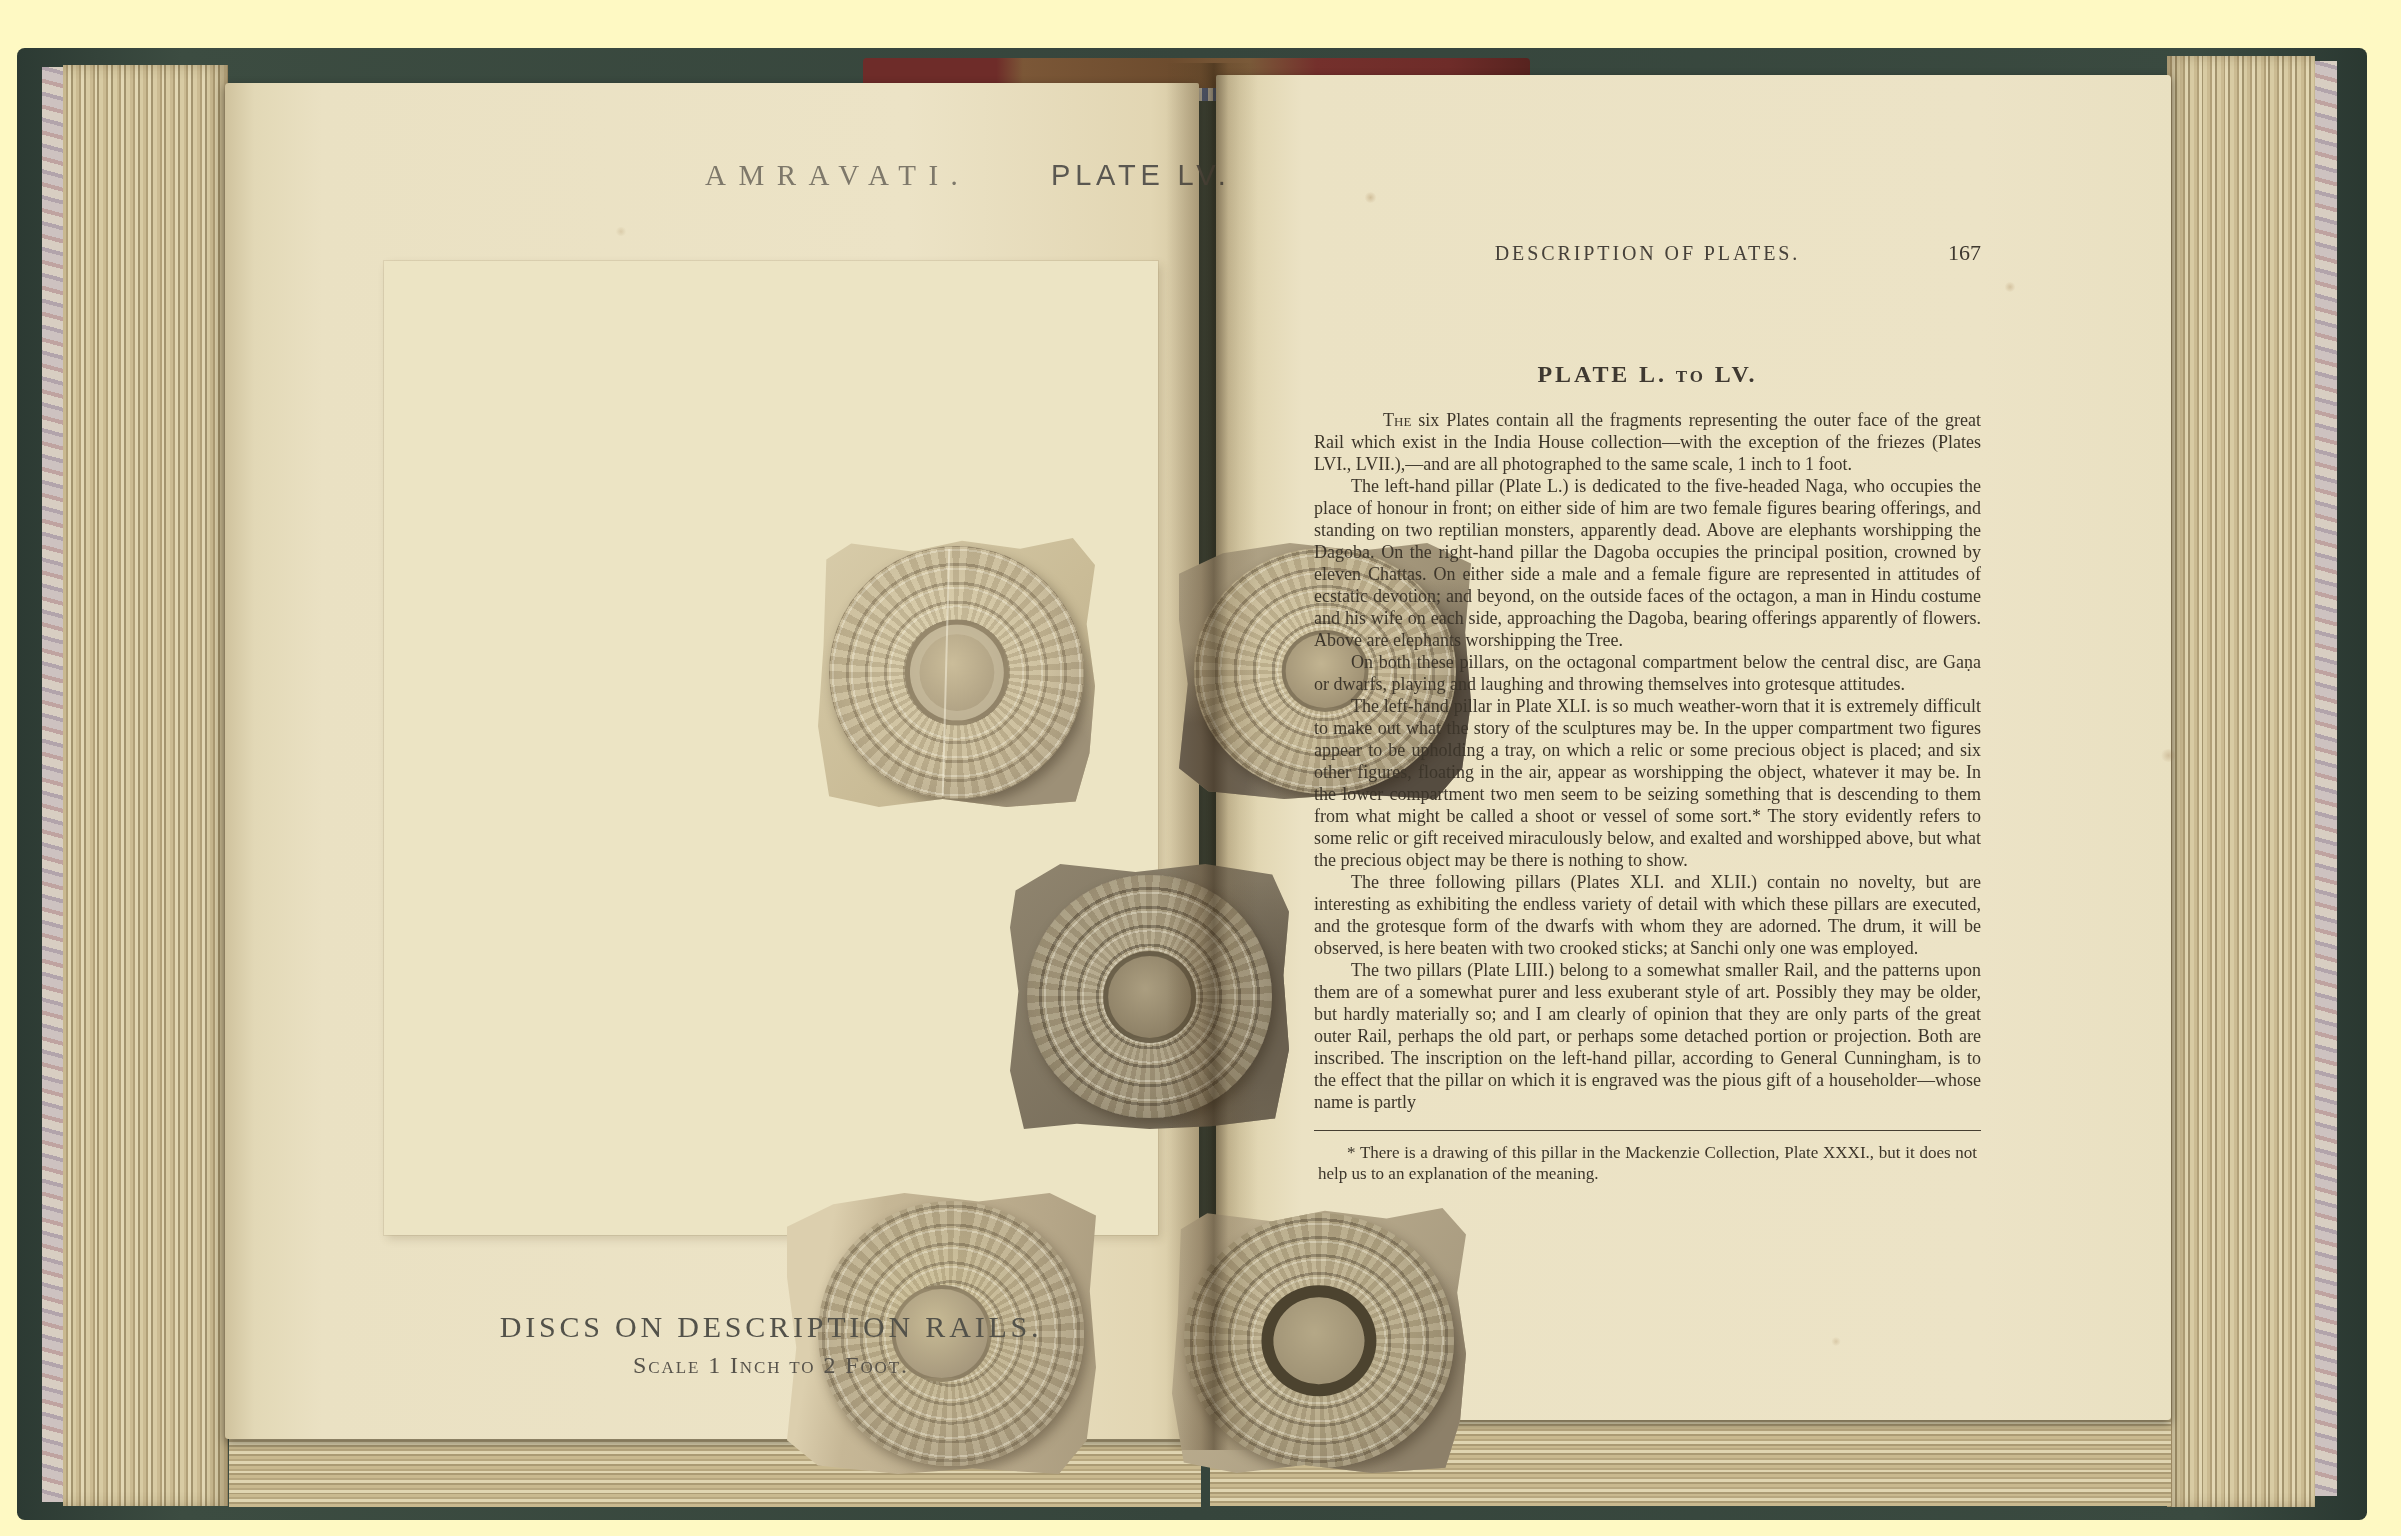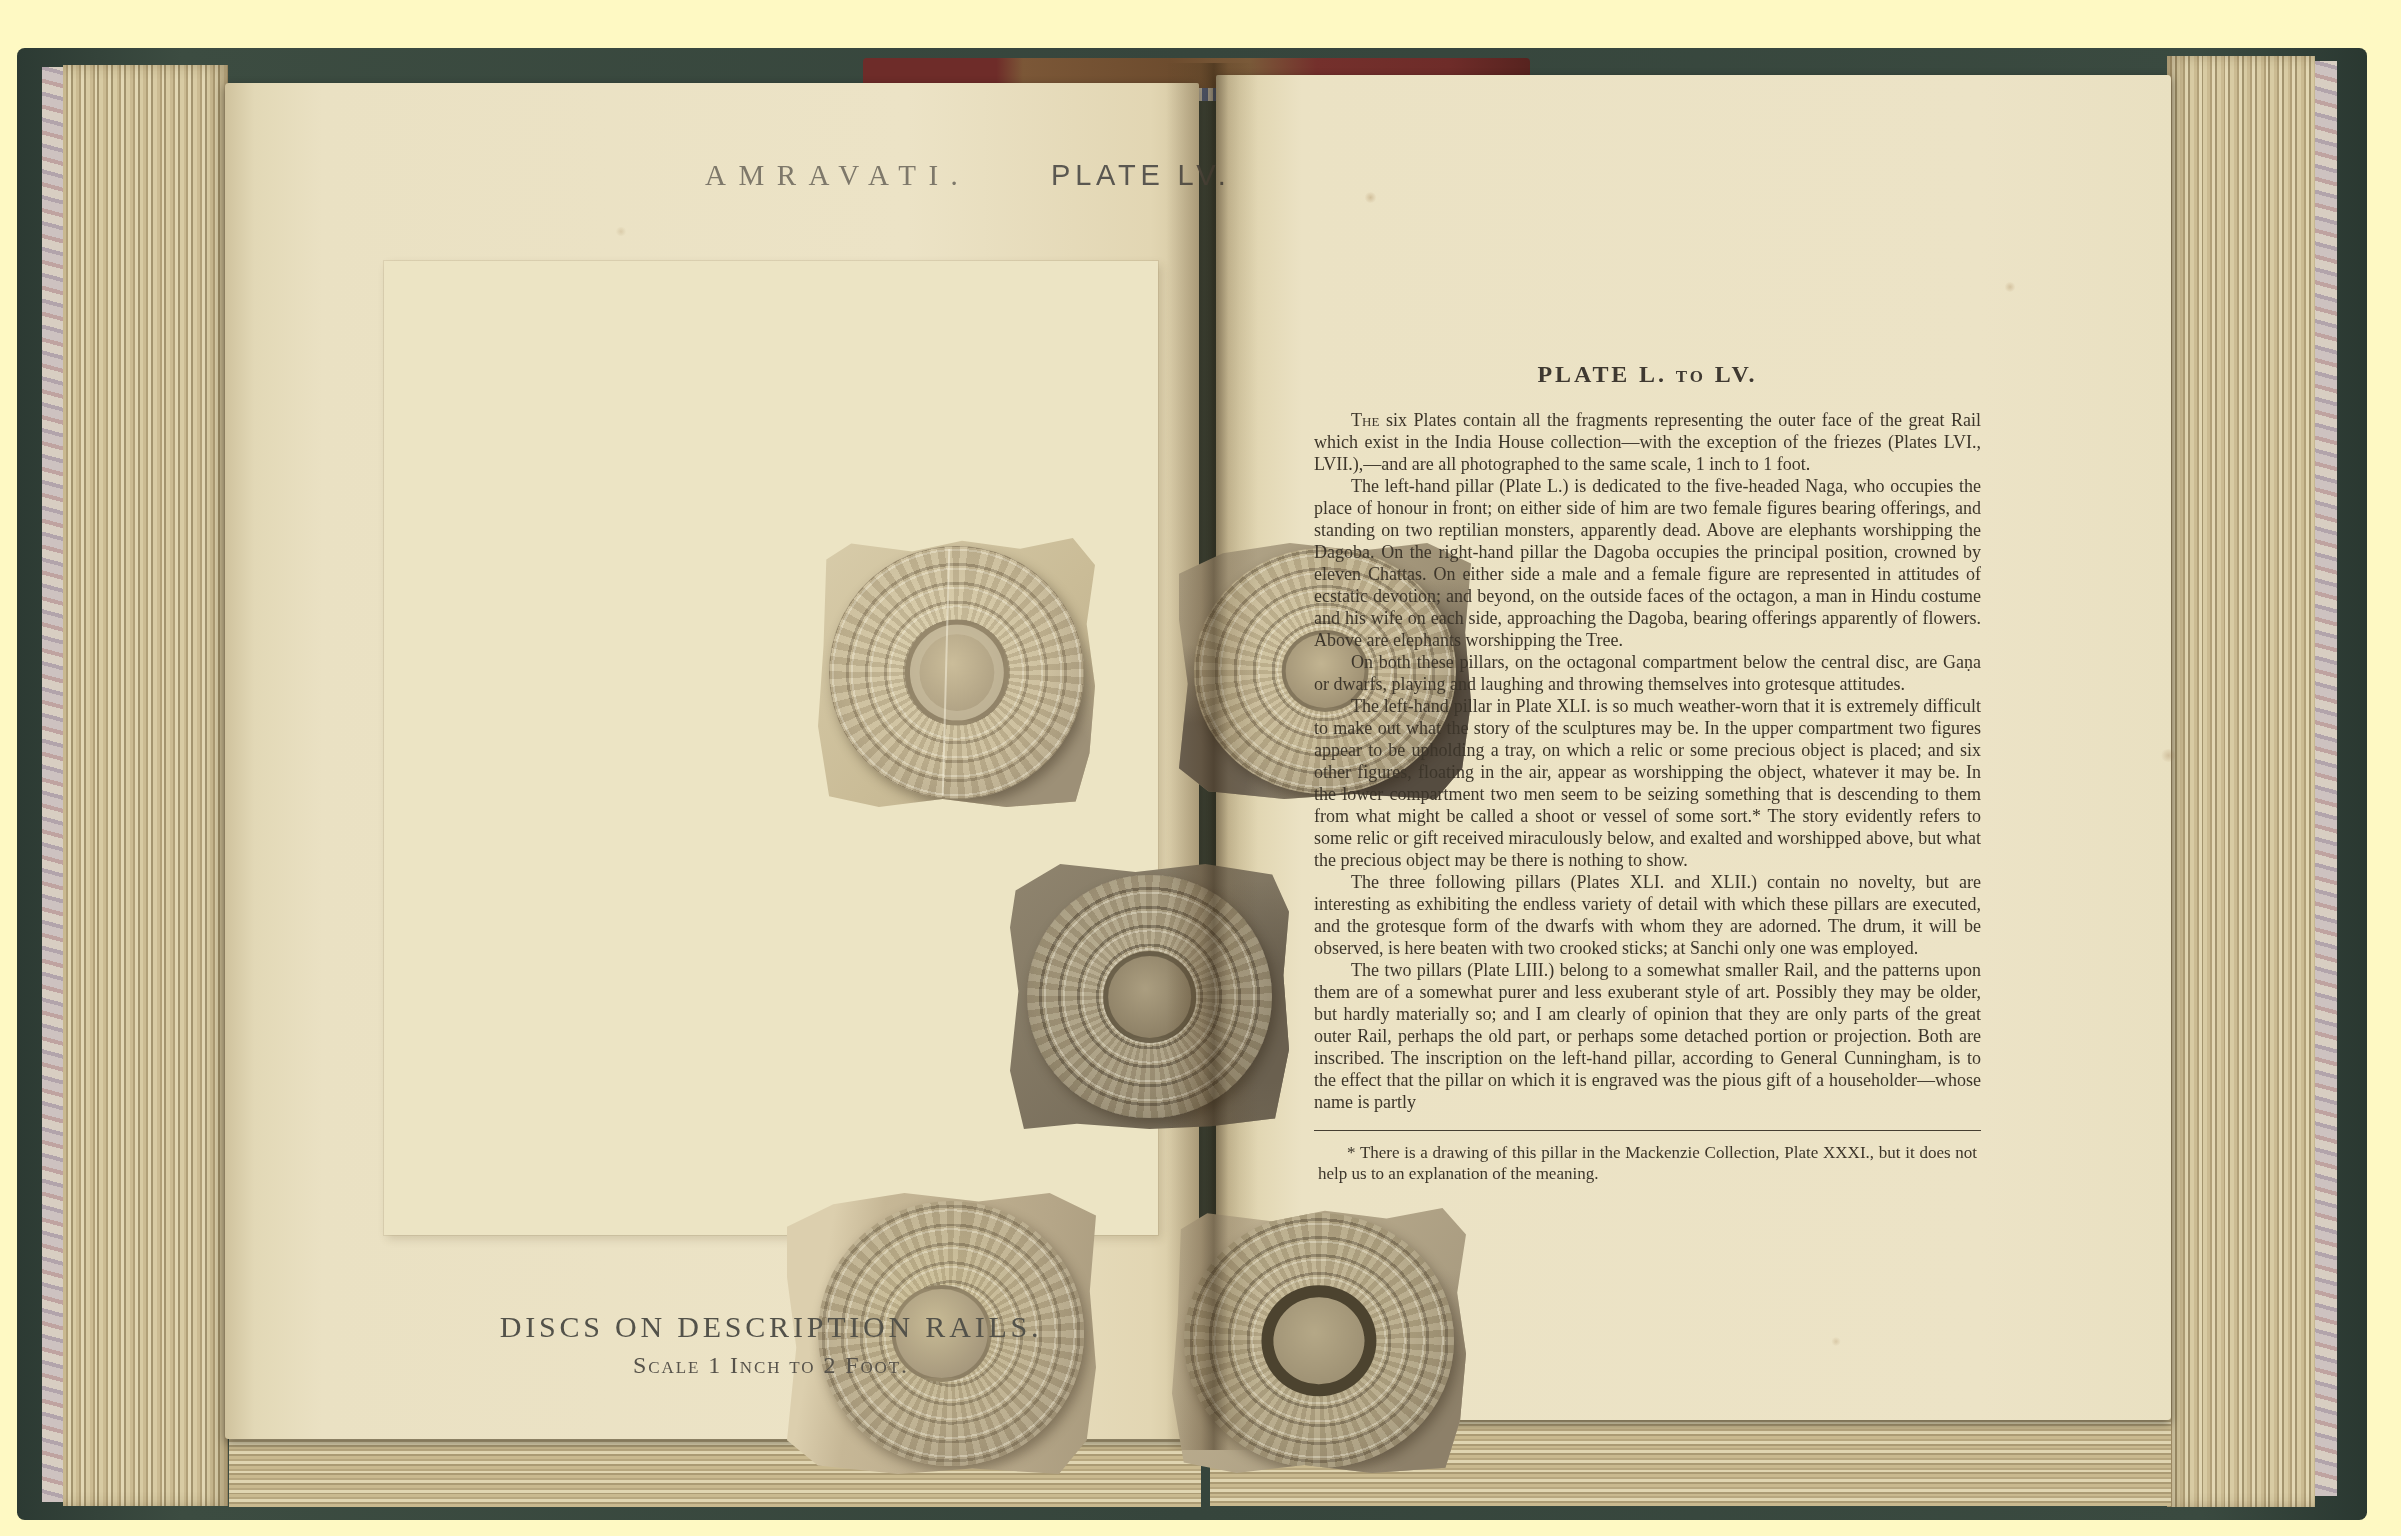--- a/index.html
+++ b/index.html
@@ -75,21 +75,21 @@
   .caption-title{font-size:30px;letter-spacing:3.8px;color:#53524a;}
   .caption-sub{font-variant:small-caps;font-size:24px;letter-spacing:1.9px;color:#56524a;margin-top:7.7px;}
 
   
   .running{position:absolute;left:1314px;top:242px;width:667px;height:29px;}
   .running .rh{position:absolute;left:0;right:0;text-align:center;font-size:20px;letter-spacing:2.9px;color:#46413a;}
   .running .pn{position:absolute;right:0;top:-1.9px;font-size:22px;color:#3e382f;}
   .column{position:absolute;left:1314px;top:361px;width:667px;color:#3c352a;}
   .sect-head{text-align:center;font-variant:small-caps;font-size:24px;letter-spacing:2.9px;color:#3f3931;margin:0 0 21px 0;}
   .column p.bodyp{margin:0;text-indent:37px;text-align:justify;font-size:18px;line-height:22px;}
-  .sc{font-variant:small-caps;}
+  .sc{font-variant:small-caps;margin-left:32px;}
   .foot-rule{border:none;border-top:1.9px solid #453e31;margin:17.3px 0 11.5px 0;width:100%;}
   .footnote{margin:4px;text-indent:29px;text-align:justify;font-size:17px;line-height:20.7px;color:#3c352a;}
 </style>
 </head>
 <body>
 
 <div id="canvas">
 
   <div class="cover"></div>
   <div class="spine-strip"></div>
@@ -129,20 +129,24 @@
       <div class="disc d5"></div>
       <div class="boss b5"></div>
     </div>
   </div>
 
   <div class="caption">
     <div class="caption-title">DISCS ON DESCRIPTION RAILS.</div>
     <div class="caption-sub">Scale 1 Inch to 2 Foot.</div>
   </div>
 
+  <div class="running">
+    <span class="rh">DESCRIPTION OF PLATES.</span>
+    <span class="pn">167</span>
+  </div>
 
   <div class="column">
     <h2 class="sect-head">PLATE L. to LV.</h2>
     <p class="bodyp"><span class="sc">The</span> <span>six Plates contain all the fragments representing the outer face of the great Rail which exist in the India House collection—with the exception of the friezes (Plates LVI., LVII.),—and are all photographed to the same scale, 1 inch to 1 foot.</span></p>
     <p class="bodyp">The left-hand pillar (Plate L.) is dedicated to the five-headed Naga, who occupies the place of honour in front; on either side of him are two female figures bearing offerings, and standing on two reptilian monsters, apparently dead.  Above are elephants worshipping the Dagoba.  On the right-hand pillar the Dagoba occupies the principal position, crowned by eleven Chattas.  On either side a male and a female figure are represented in attitudes of ecstatic devotion; and beyond, on the outside faces of the octagon, a man in Hindu costume and his wife on each side, approaching the Dagoba, bearing offerings apparently of flowers.  Above are elephants worshipping the Tree.</p>
     <p class="bodyp">On both these pillars, on the octagonal compartment below the central disc, are Gaṇa or dwarfs, playing and laughing and throwing themselves into grotesque attitudes.</p>
     <p class="bodyp">The left-hand pillar in Plate XLI. is so much weather-worn that it is extremely difficult to make out what the story of the sculptures may be.  In the upper compartment two figures appear to be upholding a tray, on which a relic or some precious object is placed; and six other figures, floating in the air, appear as worshipping the object, whatever it may be.  In the lower compartment two men seem to be seizing something that is descending to them from what might be called a shoot or vessel of some sort.*  The story evidently refers to some relic or gift received miraculously below, and exalted and worshipped above, but what the precious object may be there is nothing to show.</p>
     <p class="bodyp">The three following pillars (Plates XLI. and XLII.) contain no novelty, but are interesting as exhibiting the endless variety of detail with which these pillars are executed, and the grotesque form of the dwarfs with whom they are adorned.  The drum, it will be observed, is here beaten with two crooked sticks; at Sanchi only one was employed.</p>
     <p class="bodyp">The two pillars (Plate LIII.) belong to a somewhat smaller Rail, and the patterns upon them are of a somewhat purer and less exuberant style of art.  Possibly they may be older, but hardly materially so; and I am clearly of opinion that they are only parts of the great outer Rail, perhaps the old part, or perhaps some detached portion or projection.  Both are inscribed.  The inscription on the left-hand pillar, according to General Cunningham, is to the effect that the pillar on which it is engraved was the pious gift of a householder—whose name is partly</p>
     <hr class="foot-rule">

